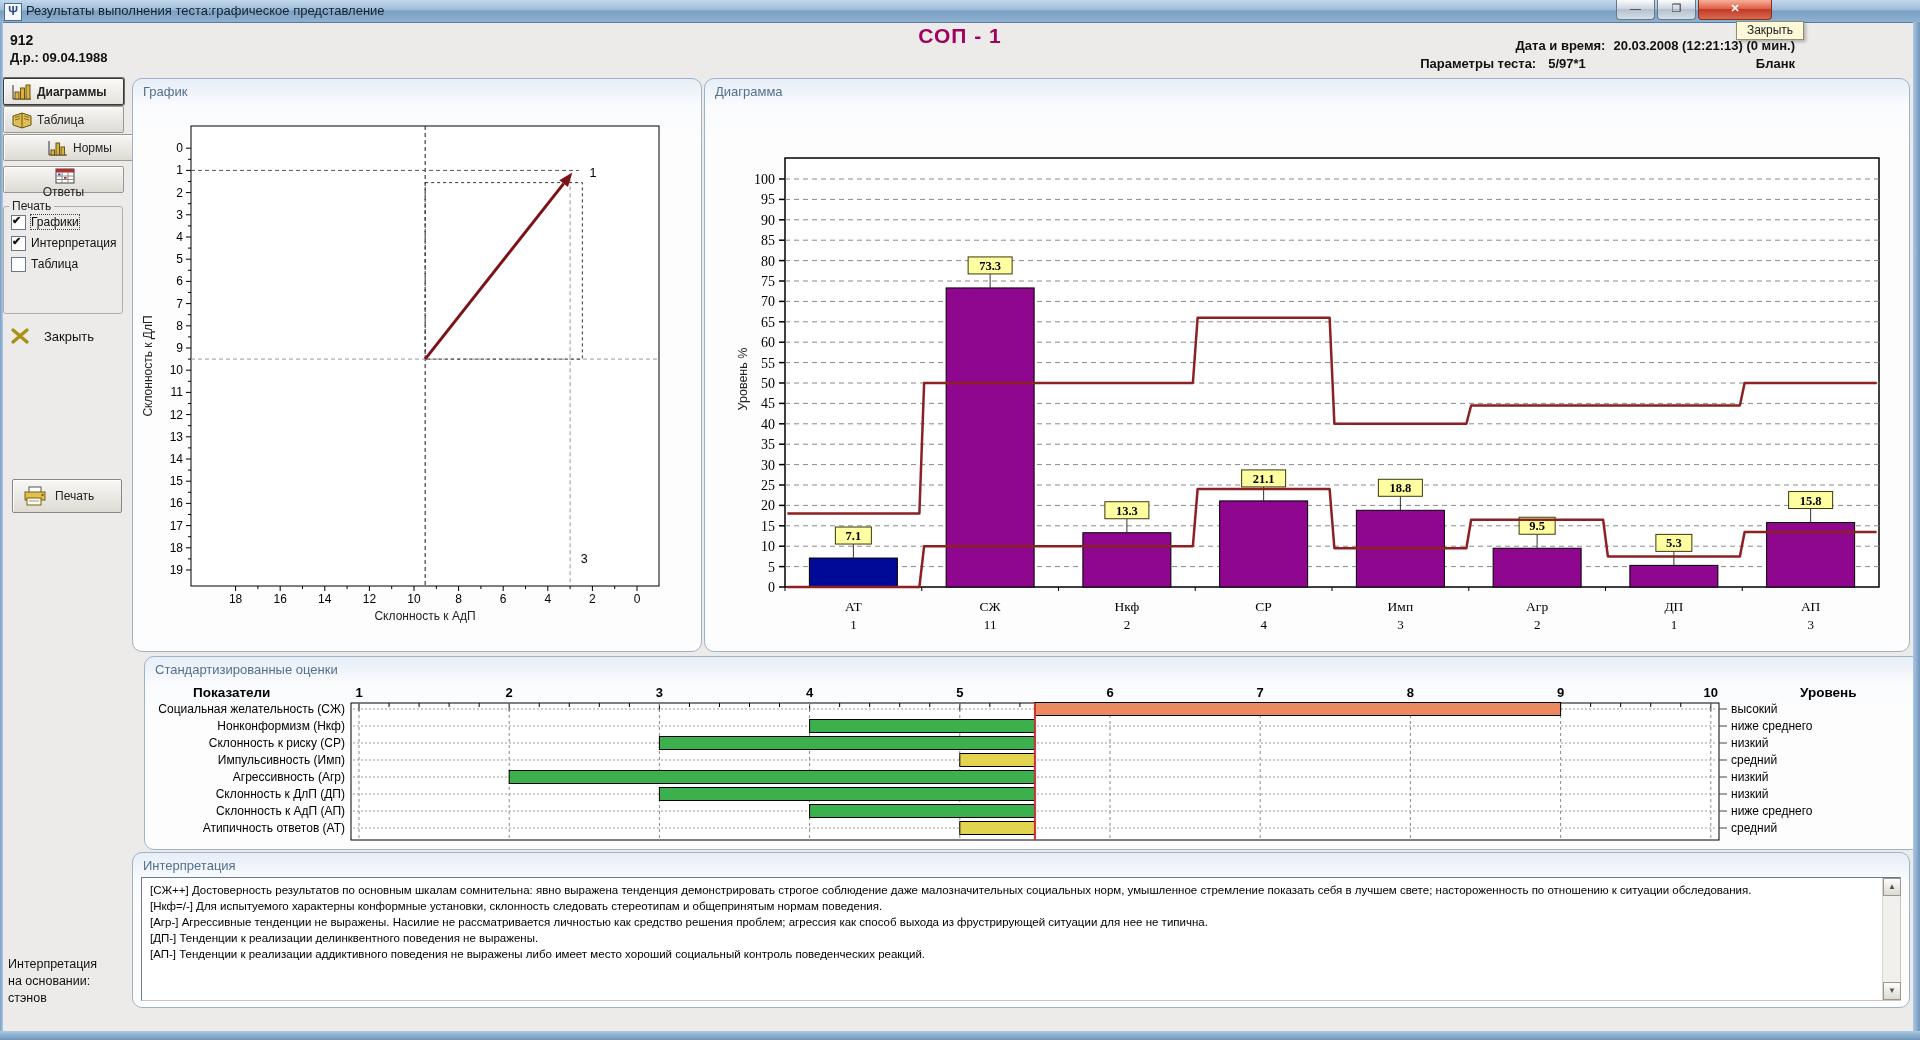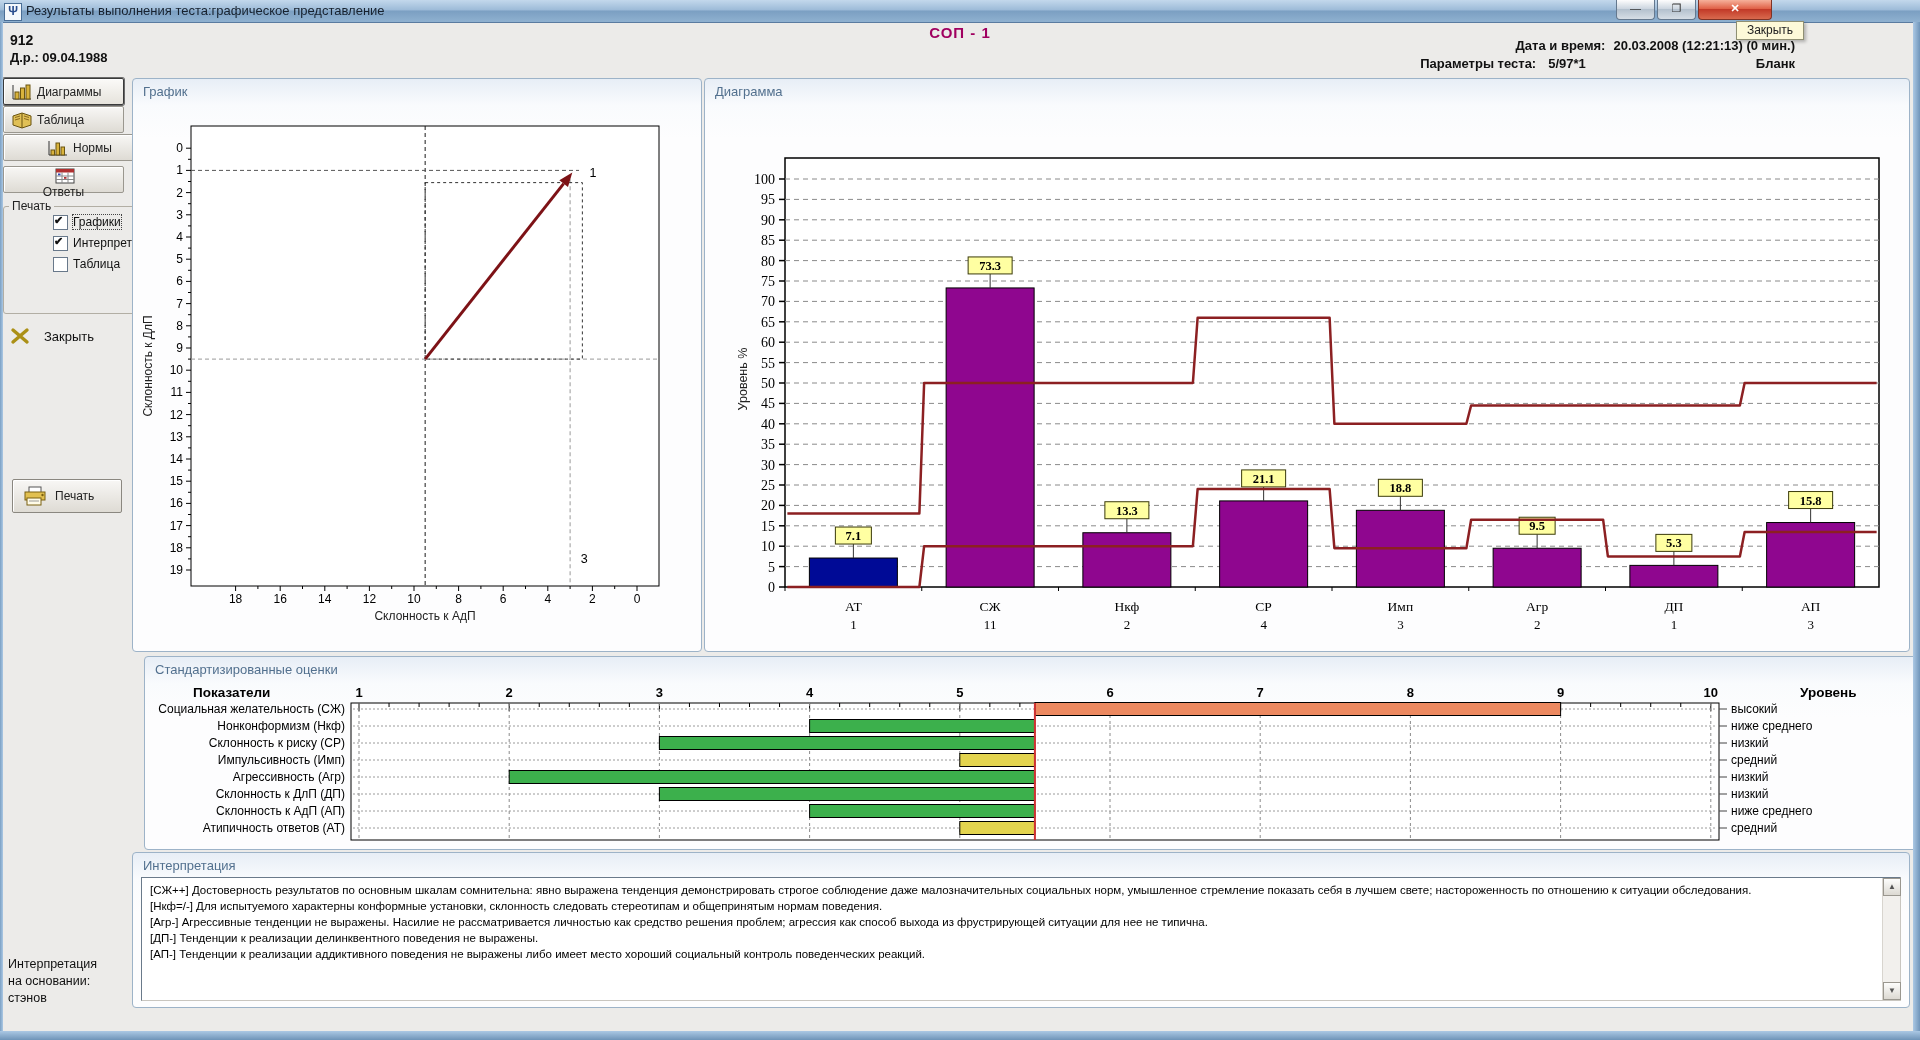--- a/index.html
+++ b/index.html
@@ -19,42 +19,42 @@
     color:#333;font-size:11px;text-align:center;line-height:17px;}
   .wbtn.min,.wbtn.rest{width:37px;}
   .wbtn.close{width:72px;background:linear-gradient(180deg,#f6b09a,#e06248 45%,#c23a28 50%,#d96a4e);color:#fff;font-weight:bold;border-color:#7e3326;}
   .tooltip{position:absolute;left:1736px;top:21px;width:66px;height:17px;background:#fdf9d8;border:1px solid #8f8f73;
     font-size:12px;text-align:center;line-height:16px;color:#222;box-shadow:2px 2px 3px rgba(0,0,0,0.25);}
   .frame-left{position:absolute;left:0;top:22px;width:3px;height:1018px;background:linear-gradient(90deg,#7ba0c4,#abc8e4);}
   .frame-right{position:absolute;left:1913px;top:22px;width:7px;height:1018px;background:linear-gradient(90deg,#abc8e4,#7095ba);}
   .frame-bottom{position:absolute;left:0;top:1031px;width:1920px;height:9px;background:linear-gradient(180deg,#abc8e4,#6f94b8);}
 
   
-  .test-name{position:absolute;left:0;top:24px;width:1920px;text-align:center;font-size:15px;font-weight:bold;color:#a00060;letter-spacing:1px;}
+  .test-name{position:absolute;left:0;top:24px;width:1920px;text-align:center;font-size:21px;font-weight:bold;color:#a00060;letter-spacing:1px;}
   .pid{position:absolute;left:10px;top:32px;font-size:14px;font-weight:bold;color:#111;}
   .bdate{position:absolute;left:10px;top:50px;font-size:13px;font-weight:bold;color:#111;}
   .hdr-right{position:absolute;left:1300px;top:38px;width:495px;font-size:13px;font-weight:bold;color:#111;}
   .hdr-row{display:flex;justify-content:flex-end;margin-bottom:3px;}
   .hdr-row .lab{margin-right:8px;}
   .hdr-row2{display:flex;justify-content:flex-end;}
   .hdr-row2 .lab{margin-right:12px;}
   .hdr-row2 .val{margin-right:170px;}
 
   
-  .panel{position:absolute;border:1px solid #9db3c8;border-radius:4px;
+  .panel{position:absolute;border:1px solid #9db3c8;border-radius:10px;
     background:linear-gradient(180deg,#e7eef6 0px,#f9fbfd 26px,#fdfdfe 60px);}
   .panel-caption{position:absolute;top:5px;left:10px;font-size:13px;color:#52708e;}
 
   
   .side-btn{position:absolute;left:3px;width:119px;height:25px;
     background:linear-gradient(180deg,#f8f7f5,#dedbd4);border:1px solid #9a978f;border-radius:2px;
     box-shadow:inset 1px 1px 0 #ffffff;display:flex;align-items:center;font-size:12px;color:#222;cursor:default;}
-  .side-btn.active{border:1px solid #3a3a3a;box-shadow:0 0 0 1px #6a6a6a, inset 1px 1px 0 #fff;background:linear-gradient(180deg,#fbfaf8,#e6e3dc);}
+  .side-btn.active{border:1px solid #3a3a3a;box-shadow:0 0 0 1px #6a6a6a, inset 1px 1px 0 #fff;background:linear-gradient(180deg,#fbfaf8,#e6e3dc);font-weight:bold;}
   .side-btn .ic{width:22px;height:18px;margin:0 4px 0 7px;flex:0 0 auto;}
-  .groupbox{position:absolute;left:3px;top:206px;width:118px;height:106px;border:1px solid #b2aea4;border-radius:3px;padding-left:42px;}
+  .groupbox{position:absolute;left:3px;top:206px;width:118px;height:106px;border:1px solid #b2aea4;border-radius:3px;}
   .groupbox-title{position:absolute;top:-8px;left:5px;background:#ecebe9;padding:0 3px;font-size:12px;color:#222;}
   .cbrow{display:flex;align-items:center;height:18px;margin:3px 0 0 7px;font-size:12px;color:#111;}
   .cb{width:13px;height:13px;border:1px solid #68788a;background:#fff;margin-right:5px;position:relative;flex:0 0 auto;}
   .cb.checked::after{content:"✔";position:absolute;left:0px;top:-2px;font-size:11px;font-weight:bold;color:#111;}
   .cblabel.focused{outline:1px dotted #444;}
   .print-btn{position:absolute;left:8px;top:272px;width:108px;height:32px;
     background:linear-gradient(180deg,#f8f7f5,#dedbd4);border:1px solid #8a8780;border-radius:2px;
     box-shadow:inset 1px 1px 0 #fff;display:flex;align-items:center;font-size:12px;color:#222;}
   .print-btn .ic{width:24px;height:20px;margin:0 8px 0 10px;}
   .close-btn{position:absolute;left:6px;top:322px;width:116px;height:28px;display:flex;align-items:center;font-size:13px;color:#111;}

